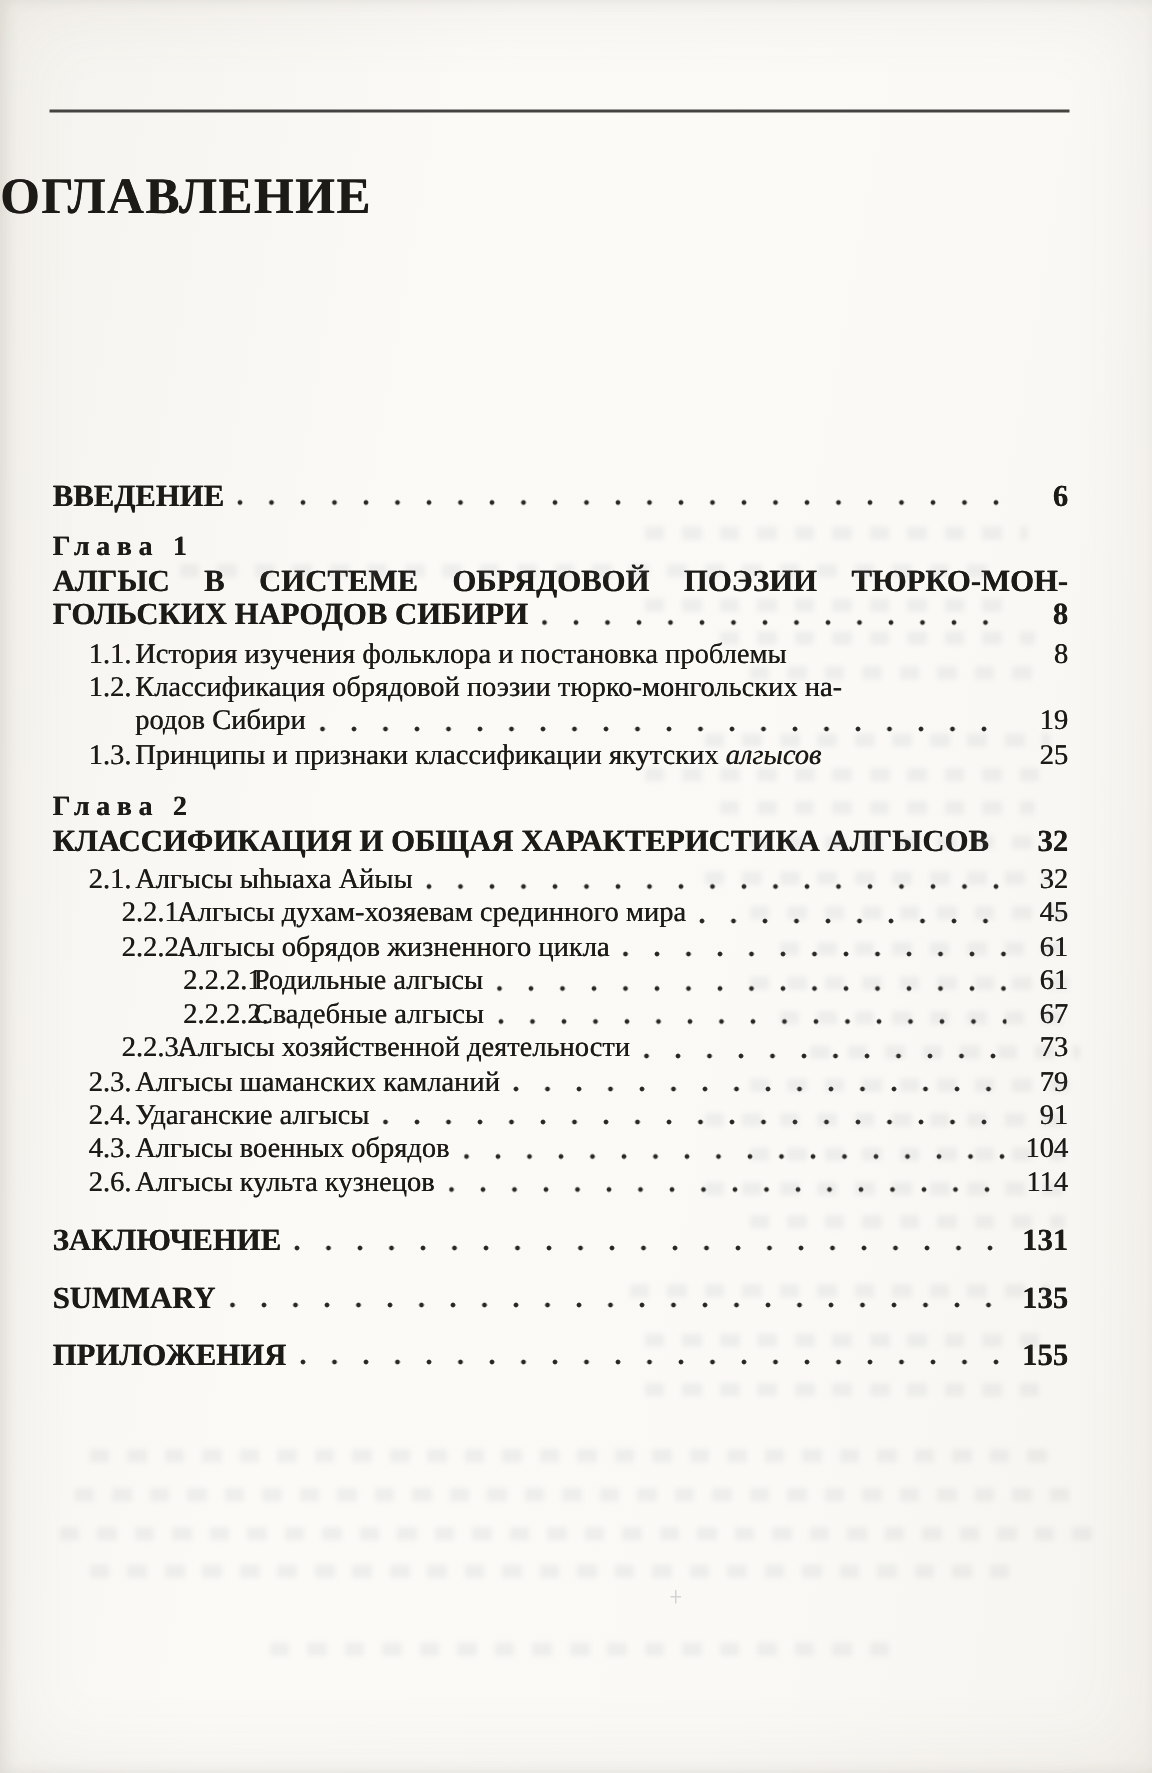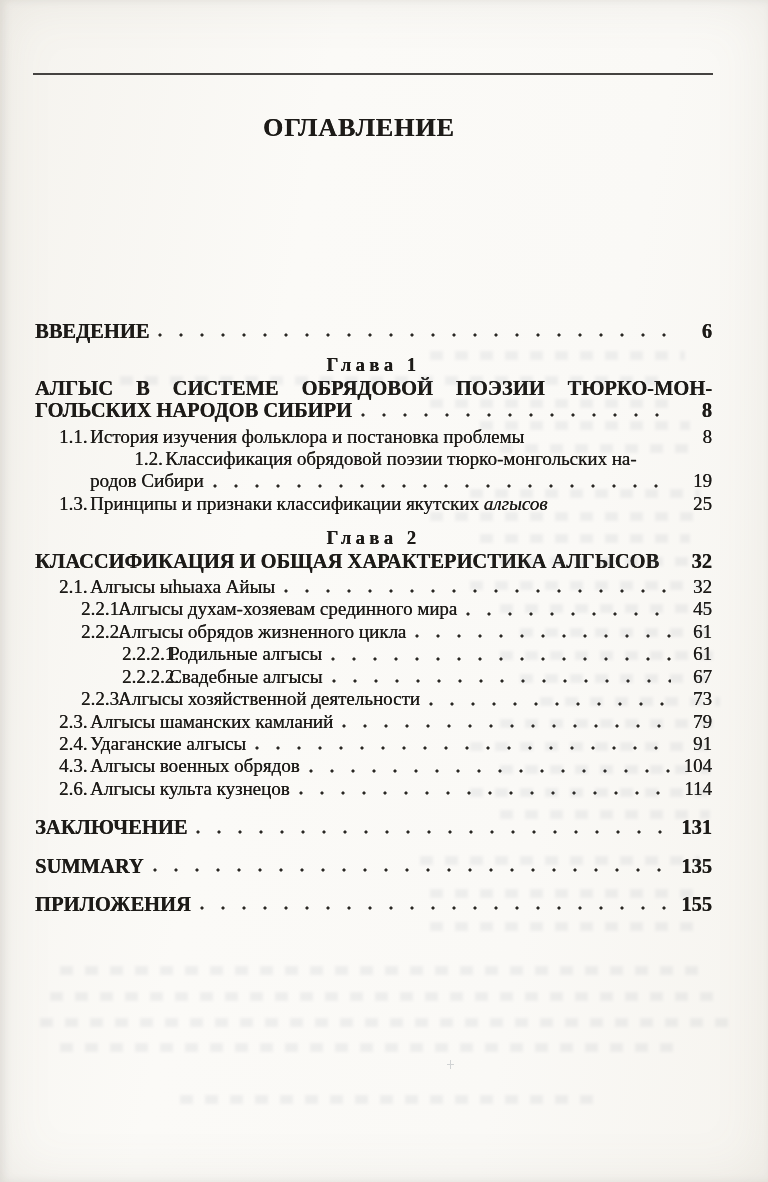--- a/index.html
+++ b/index.html
@@ -10,28 +10,27 @@
   }
   .page {
     position: relative; width: 768px; height: 1182px; overflow: hidden;
     background: linear-gradient(100deg, #f5f3ee 0%, #fbfaf7 35%, #faf9f6 70%, #f6f4ef 100%);
     color: #1d1b18;
     box-shadow: inset 0 0 55px rgba(125,115,95,0.10), inset 4px 0 9px rgba(105,100,88,0.12);
   }
   .rule { position: absolute; left: 33px; top: 73px; width: 680px; height: 2px; background: #454341; }
   .title {
     position: absolute; top: 113px; left: 0; width: 718px;
-    text-align: center; font-size: 26px; font-weight: bold; letter-spacing: 1px;
+    text-align: left; font-size: 34px; font-weight: bold; letter-spacing: 1px;
     text-shadow: 0.3px 0 currentColor;
   }
   .toc { position: absolute; left: 35px; top: 320px; width: 677px; font-size: 19px; }
   .row {
     display: flex; align-items: baseline; line-height: 22.4px;
     text-shadow: 0.25px 0 currentColor;
-    justify-content: center;
   }
   .row.bold { font-weight: bold; }
   .k-intro, .k-back, .k-chapter-title, .k-chapter-title-end { font-size: 20.5px; }
   .k-chapter-label { margin-top: 12px; font-size: 18.5px; letter-spacing: 4.5px; }
   .k-chapter-title-end { margin-bottom: 4px; }
   .k-back { margin-top: 16px; }
   .row.justify { display: block; text-align: justify; text-align-last: justify; }
   .lv1 { padding-left: 24px; }
   .lv2 { padding-left: 46px; }
   .lv3 { padding-left: 87px; }

